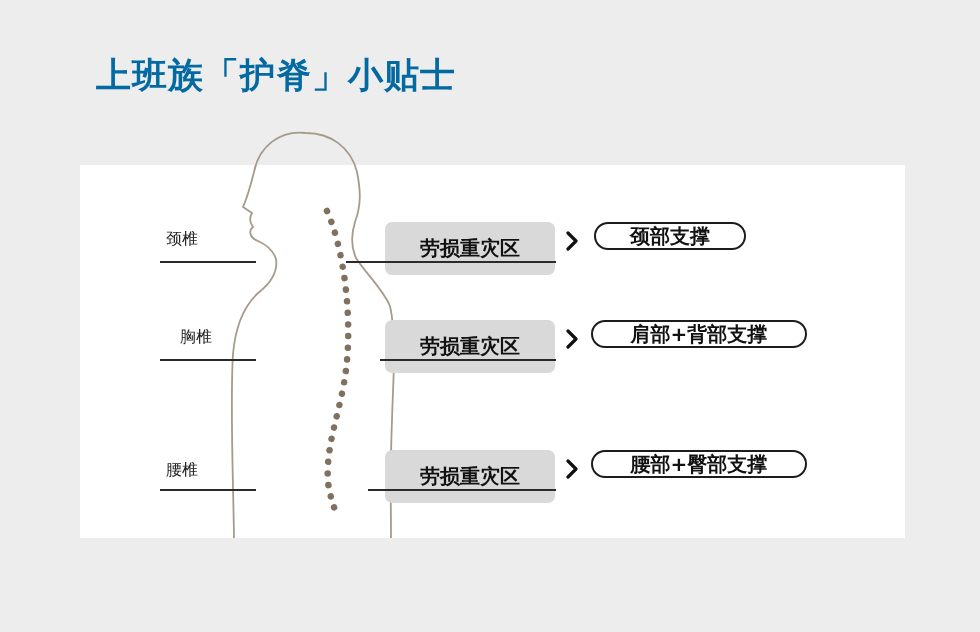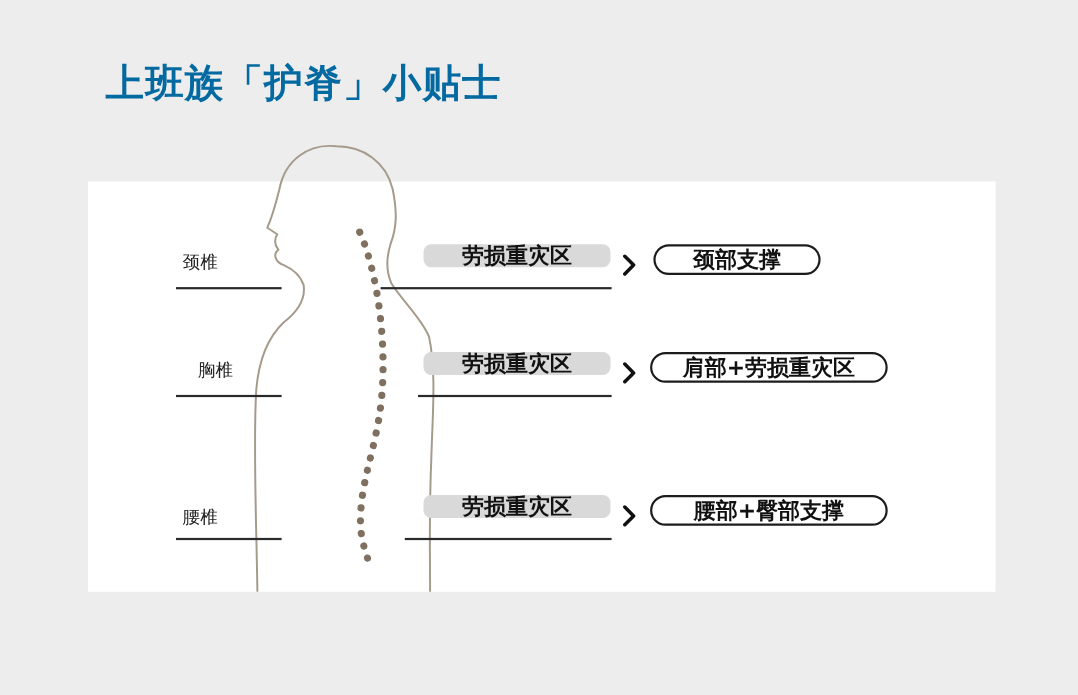--- a/index.html
+++ b/index.html
@@ -19,21 +19,21 @@
     background:#ffffff;
   }
   .fig-svg{position:absolute;left:0;top:0;pointer-events:none;}
   .row-label{
     position:absolute;font-size:16px;color:#222;white-space:nowrap;
   }
   .rule{
     position:absolute;height:2px;background:#2a2a2a;
   }
   .zone-tag{
-    position:absolute;width:170px;height:21px;background:#d9d9d9;
+    position:absolute;width:170px;height:53px;background:#d9d9d9;
     border-radius:7px;display:flex;align-items:center;justify-content:center;
     font-size:20px;font-weight:700;color:#111;white-space:nowrap;
   }
   .support-pill{
     position:absolute;height:28px;background:#ffffff;
     border:2px solid #1c1c1c;border-radius:20px;box-sizing:border-box;
     display:flex;align-items:center;justify-content:center;
     font-size:20px;font-weight:700;color:#111;white-space:nowrap;
     padding:0 18px;
   }
@@ -67,21 +67,21 @@
 </svg>
 <div class="support-pill" style="left:594px;top:222px;min-width:152px">颈部支撑</div>
 
 <div class="row-label" style="left:180px;top:327px">胸椎</div>
 <div class="rule" style="left:160px;top:359px;width:96px"></div>
 <div class="zone-tag" style="left:385px;top:320px">劳损重灾区</div>
 <div class="rule" style="left:380px;top:359px;width:176px"></div>
 <svg class="arrow" style="left:565px;top:329px" viewBox="0 0 14 20">
   <polyline points="3,2 11,10 3,18" fill="none" stroke="#111" stroke-width="3.2" stroke-linecap="round" stroke-linejoin="round"></polyline>
 </svg>
-<div class="support-pill" style="left:591px;top:320px;min-width:216px">肩部+劳损重灾区</div>
+<div class="support-pill" style="left:591px;top:320px;min-width:216px">肩部+背部支撑</div>
 
 <div class="row-label" style="left:166px;top:460px">腰椎</div>
 <div class="rule" style="left:160px;top:489px;width:96px"></div>
 <div class="zone-tag" style="left:385px;top:450px">劳损重灾区</div>
 <div class="rule" style="left:368px;top:489px;width:188px"></div>
 <svg class="arrow" style="left:565px;top:459px" viewBox="0 0 14 20">
   <polyline points="3,2 11,10 3,18" fill="none" stroke="#111" stroke-width="3.2" stroke-linecap="round" stroke-linejoin="round"></polyline>
 </svg>
 <div class="support-pill" style="left:591px;top:450px;min-width:216px">腰部+臀部支撑</div>
 

